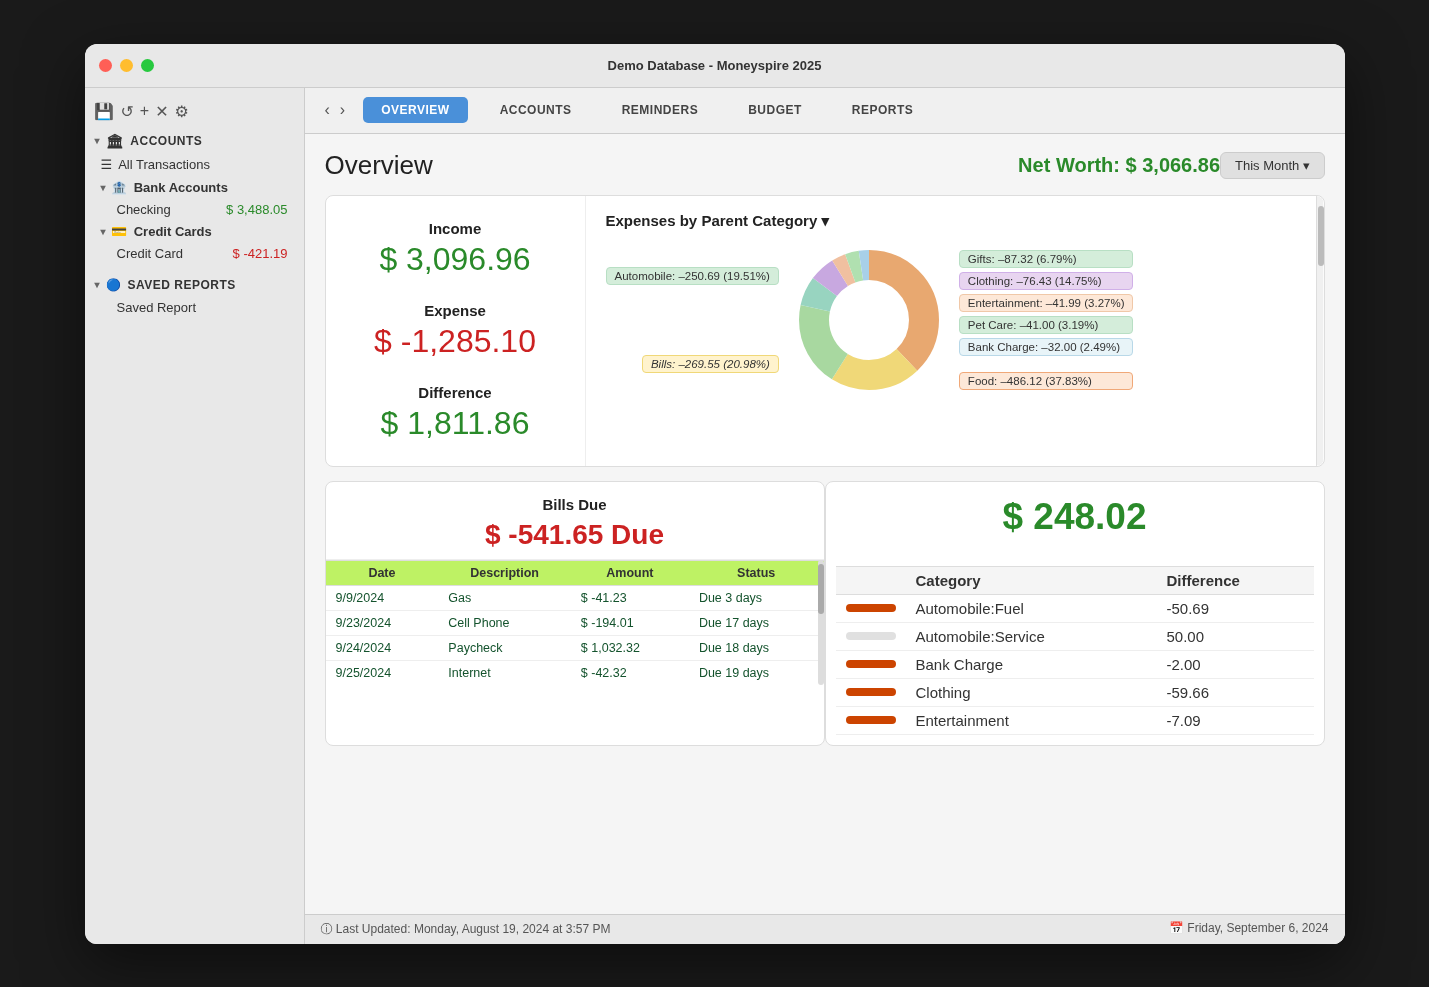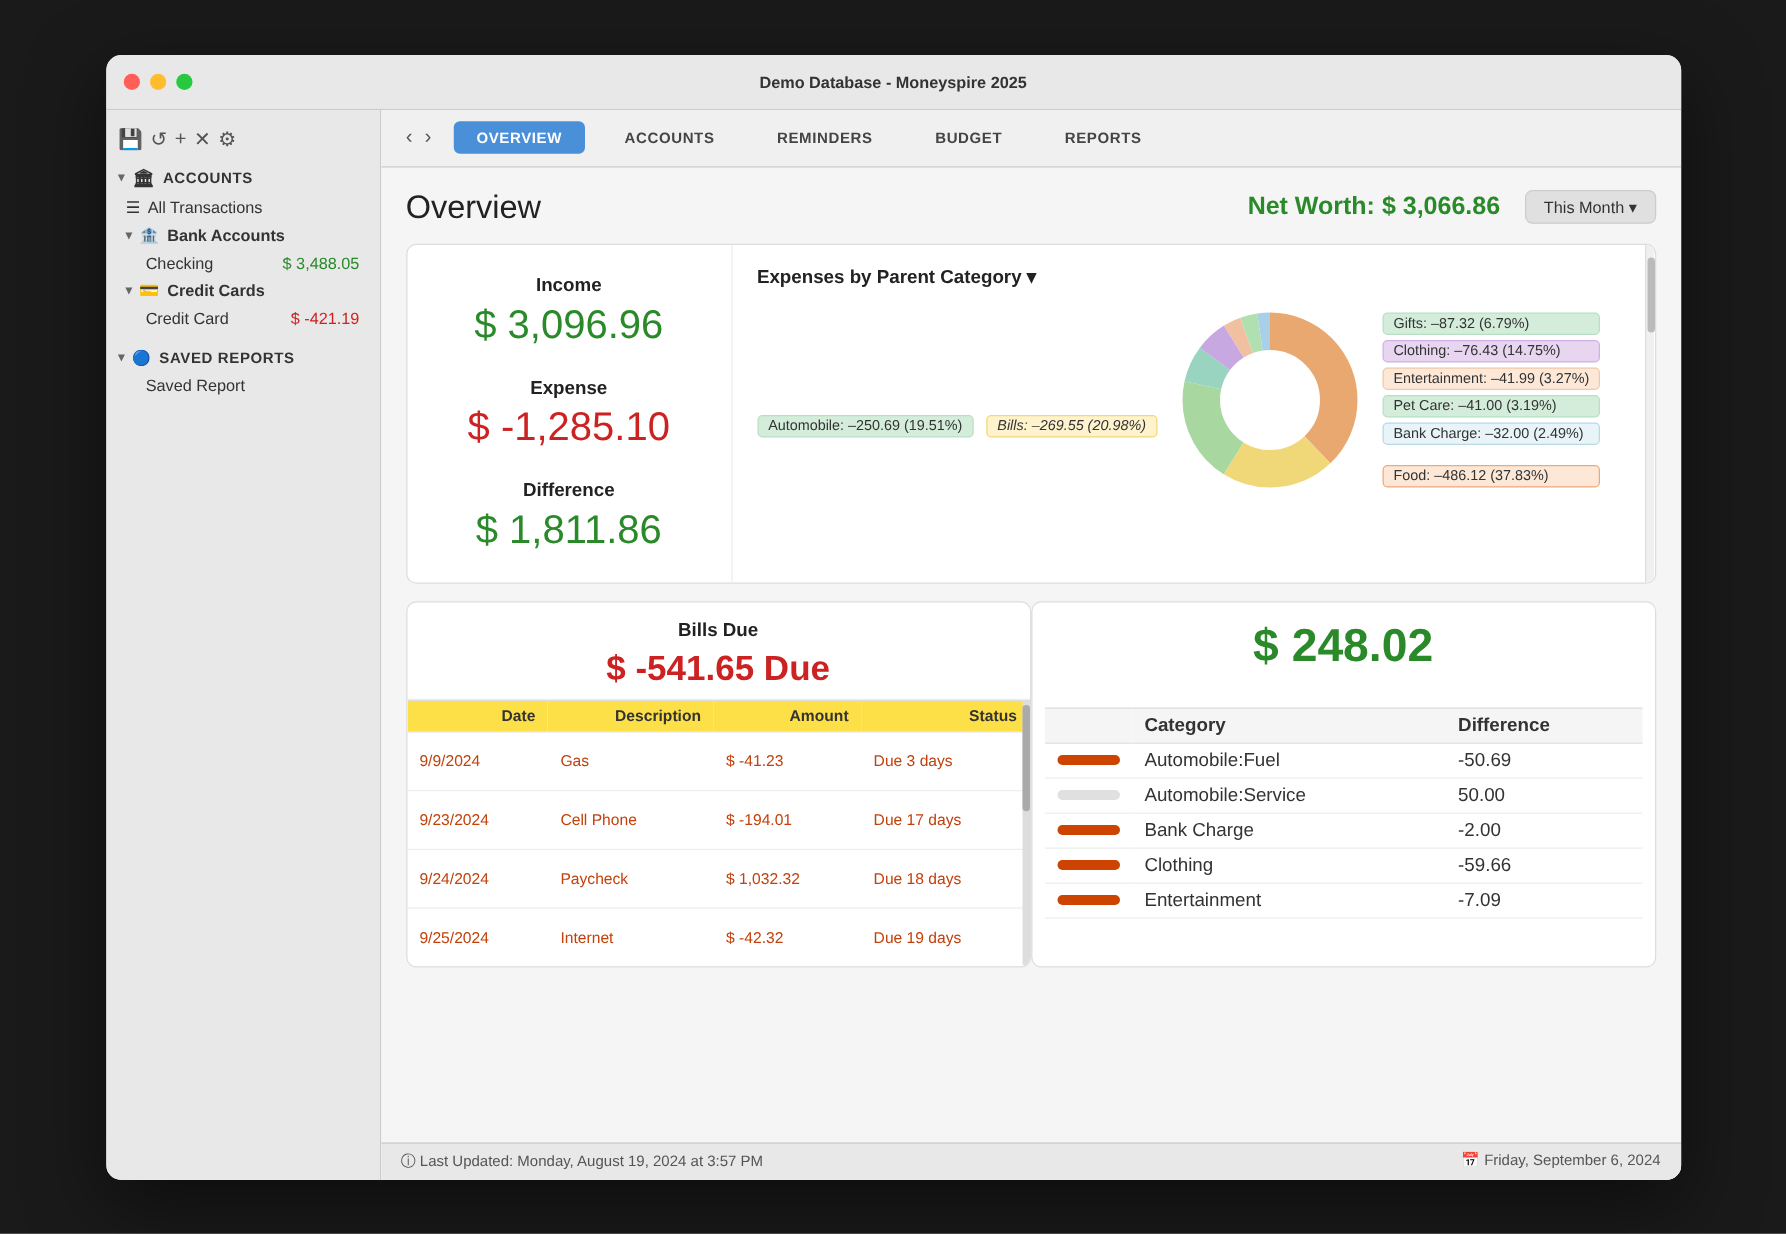--- a/index.html
+++ b/index.html
@@ -261,31 +261,31 @@
       font-size: 37px;
       font-weight: 600;
       color: #2a8a2a;
     }
     .data-table {
       width: 100%;
       border-collapse: collapse;
       font-size: 12.5px;
     }
     .data-table th {
-      background: #fde047;
+      background: #bef264;
       padding: 5px 10px;
-      text-align: right;
+      text-align: center;
       font-weight: 600;
       color: #333;
       border-bottom: 1px solid #ddd;
       border-top: 1px solid #ddd;
     }
     .data-table td {
-      padding: 16px 10px;
-      color: #c2410c;
+      padding: 5px 10px;
+      color: #14532d;
       border-bottom: 1px solid #eee;
     }
     .data-table tr:last-child td { border-bottom: none; }
     .amount-red { color: #cc2222; }
     .amount-green { color: #2a8a2a; }
     .table-wrapper {
       overflow: hidden;
       border-top: 1px solid #eee;
       position: relative;
     }
@@ -446,21 +446,21 @@
         <button class="nav-tab">ACCOUNTS</button>
         <button class="nav-tab">REMINDERS</button>
         <button class="nav-tab">BUDGET</button>
         <button class="nav-tab">REPORTS</button>
       </div>
 
       <div class="overview-content">
 
         <div class="overview-header">
           <h1 class="overview-title">Overview</h1>
-          <div style="display:flex;align-items:center;gap:20px;">
+          <div style="display:flex;align-items:center;">
             <span class="net-worth">
               <span>Net Worth:</span>
               <span>$ 3,066.86</span>
             </span>
             <button class="this-month-btn">This Month ▾</button>
           </div>
         </div>
 
         <div class="overview-main-card">
 
@@ -480,21 +480,21 @@
               <div class="summary-value-green">$ 1,811.86</div>
             </div>
           </div>
 
           <div style="flex:1;padding:16px 20px;position:relative;">
             <div class="chart-header" style="cursor:pointer;">
               <span>Expenses by Parent Category ▾</span>
             </div>
             <div style="display:flex;align-items:center;gap:10px;margin-top:10px;">
 
-              <div style="display:flex;flex-direction:row;gap:5px;align-items:flex-end;">
+              <div style="display:flex;flex-direction:column;gap:5px;align-items:flex-end;">
                 <div class="label-box label-automobile">Automobile: –250.69 (19.51%)</div>
                 <div style="height:60px;"></div>
                 <div class="label-box label-bills">Bills: –269.55 (20.98%)</div>
               </div>
 
               <div class="donut-container">
                 <svg width="160" height="160" viewBox="0 0 160 160">
 
                   <circle cx="80" cy="80" r="55" fill="none" stroke="#e8a870" stroke-width="30" stroke-dasharray="130.7 215.5" stroke-dashoffset="0" transform="rotate(-90 80 80)"></circle>
 

